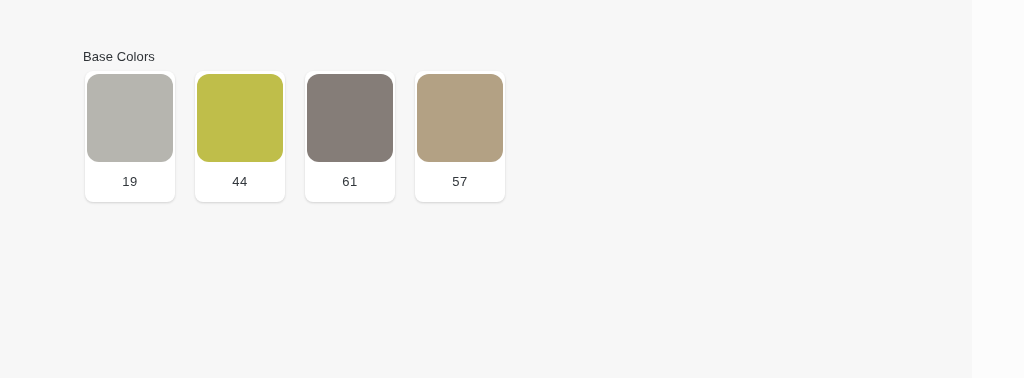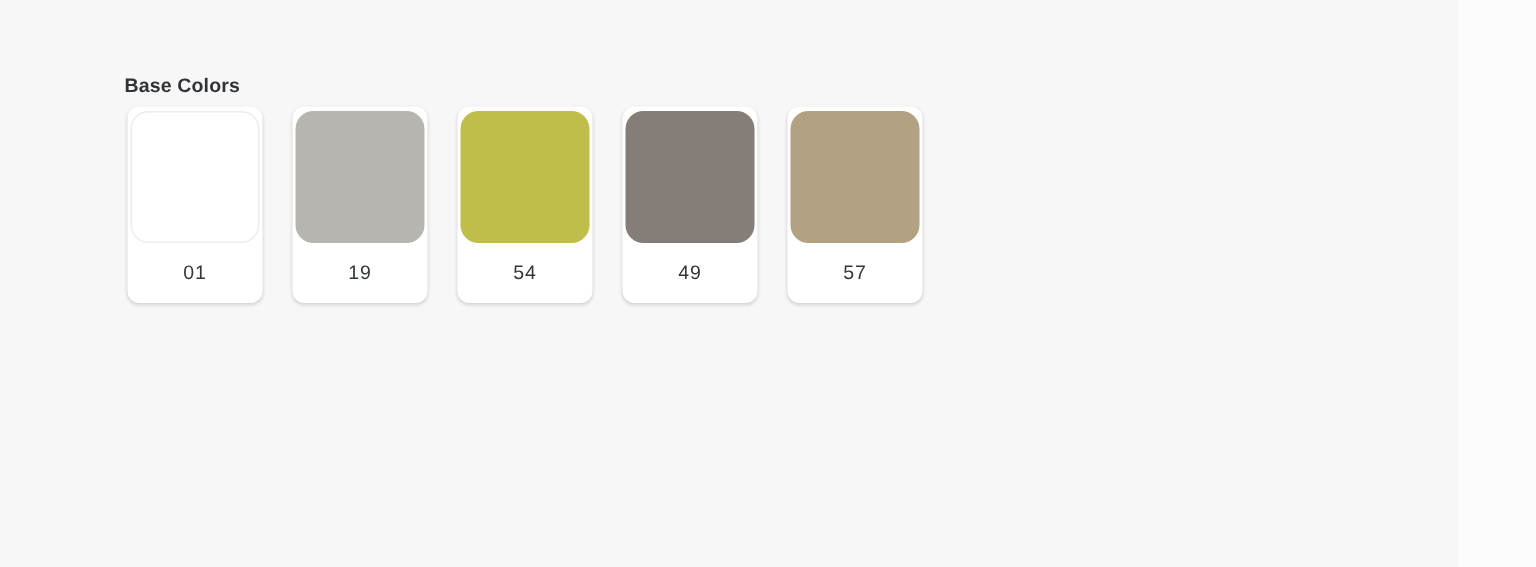--- a/index.html
+++ b/index.html
@@ -35,21 +35,21 @@
     position: relative;
     z-index: 1;
     padding: 0;
   }
 
   .section-title {
     position: absolute;
     left: 83px;
     top: 48px;
     font-size: 13px;
-    font-weight: bold;
+    font-weight: normal;
     color: #2f3337;
     letter-spacing: 0.1px;
     line-height: 18px;
     white-space: nowrap;
   }
 
   .swatch-row {
     position: absolute;
     left: 85px;
     top: 71px;
@@ -101,34 +101,30 @@
 <body>
 
 <div class="right-panel"></div>
 
 <div class="page">
 
   <div class="section-title">Base Colors</div>
 
   <div class="swatch-row">
       <div class="swatch-card">
-        <div class="swatch-chip is-light" style="background: rgb(255, 255, 255);"></div>
-        <div class="swatch-label">01</div>
-      </div>
-      <div class="swatch-card">
         <div class="swatch-chip" style="background: rgb(182, 181, 175);"></div>
         <div class="swatch-label">19</div>
       </div>
       <div class="swatch-card">
         <div class="swatch-chip" style="background: rgb(191, 190, 74);"></div>
-        <div class="swatch-label">54</div>
+        <div class="swatch-label">44</div>
       </div>
       <div class="swatch-card">
         <div class="swatch-chip" style="background: rgb(133, 125, 120);"></div>
-        <div class="swatch-label">49</div>
+        <div class="swatch-label">61</div>
       </div>
       <div class="swatch-card">
         <div class="swatch-chip" style="background: rgb(179, 161, 132);"></div>
         <div class="swatch-label">57</div>
       </div>
     </div>
 
 </div>
 
 </body></html>

